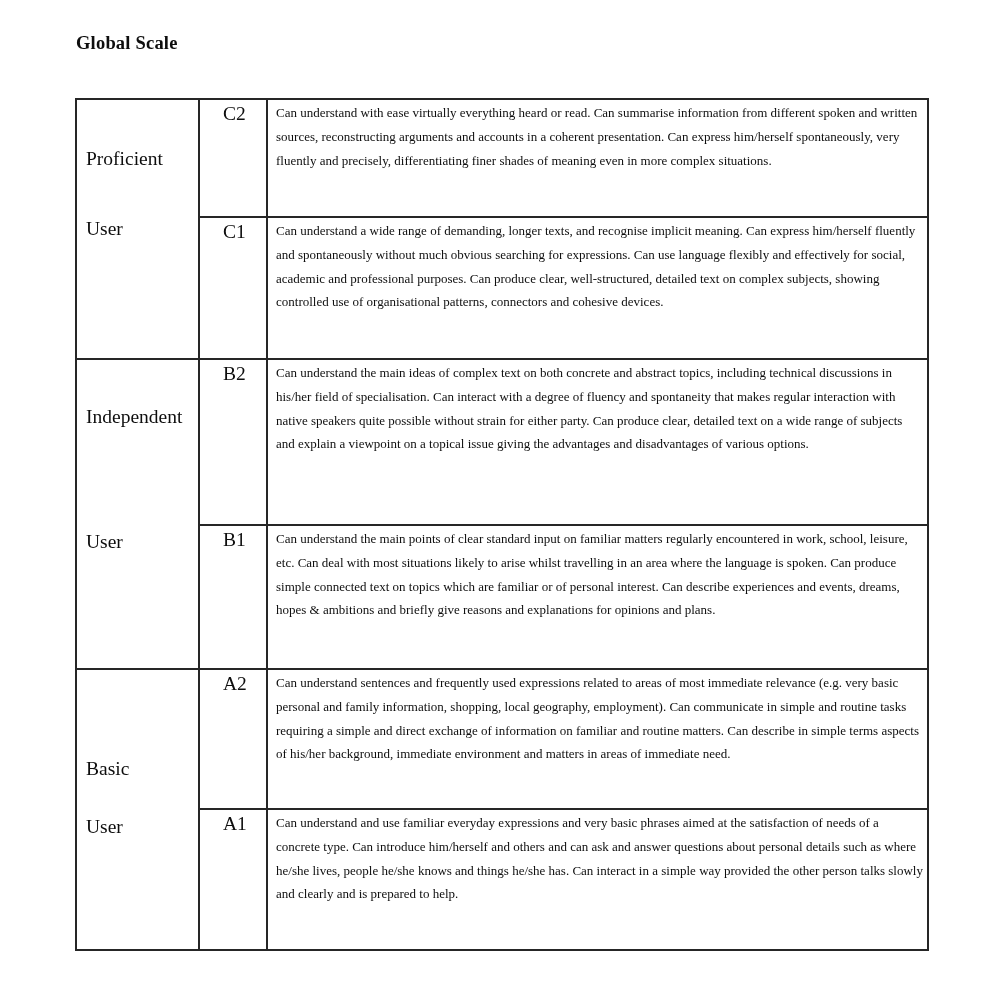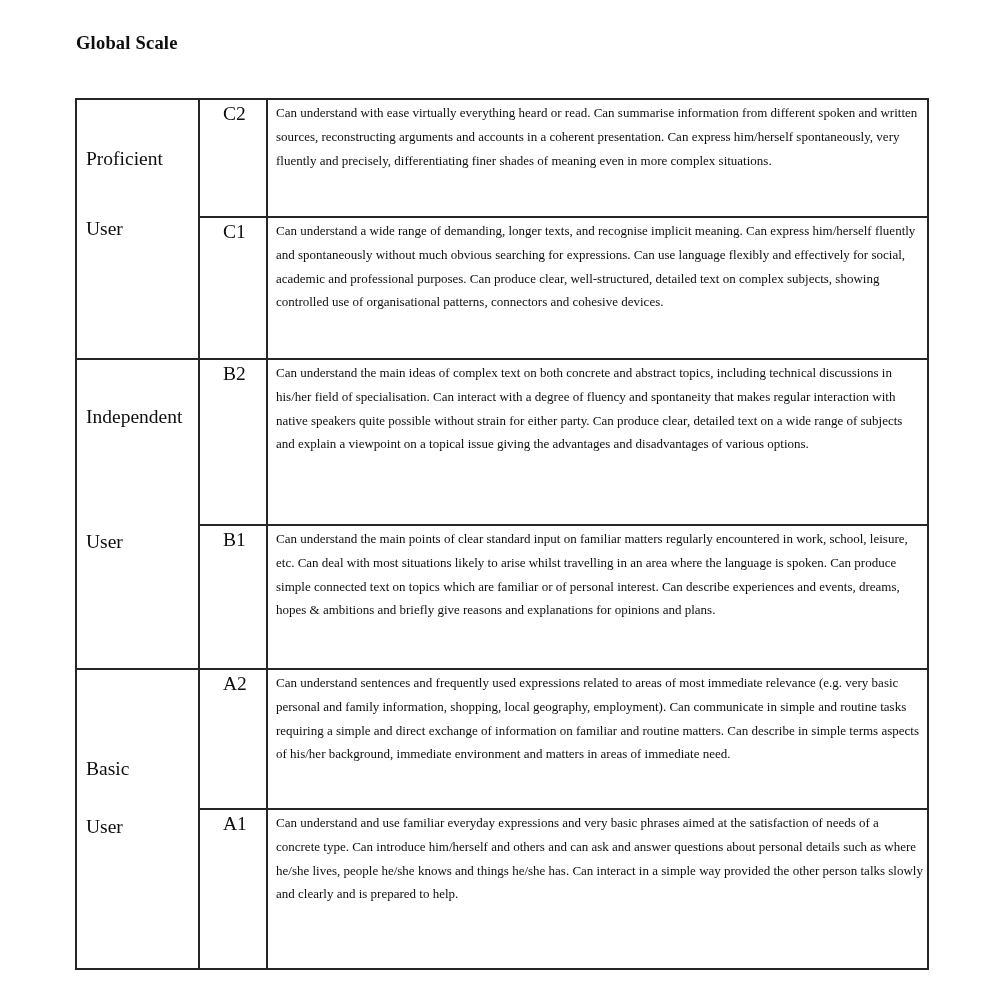--- a/index.html
+++ b/index.html
@@ -108,20 +108,20 @@
       </tr>
 
       <tr style="height:140px;">
         <td rowspan="2" class="group-cell">
           <span class="group-label g3a">Basic</span>
           <span class="group-label g3b">User</span>
         </td>
         <td class="level-cell">A2</td>
         <td class="desc-cell">Can understand sentences and frequently used expressions related to areas of most immediate relevance (e.g. very basic personal and family information, shopping, local geography, employment). Can communicate in simple and routine tasks requiring a simple and direct exchange of information on familiar and routine matters.  Can describe in simple terms aspects of his/her background, immediate environment and matters in areas of immediate need.</td>
       </tr>
-      <tr style="height:160px;border-radius:29px;">
+      <tr style="height:141px;border-radius:29px;">
         <td class="level-cell">A1</td>
         <td class="desc-cell">Can understand and use familiar everyday expressions and very basic phrases aimed at the satisfaction of needs of a concrete type. Can introduce him/herself and others and can ask and answer questions about personal details such as where he/she lives, people he/she knows and things he/she has. Can interact in a simple way provided the other person talks slowly and clearly and is prepared to help.</td>
       </tr>
     </tbody>
   </table>
 
 </div>
 
 </body></html>

